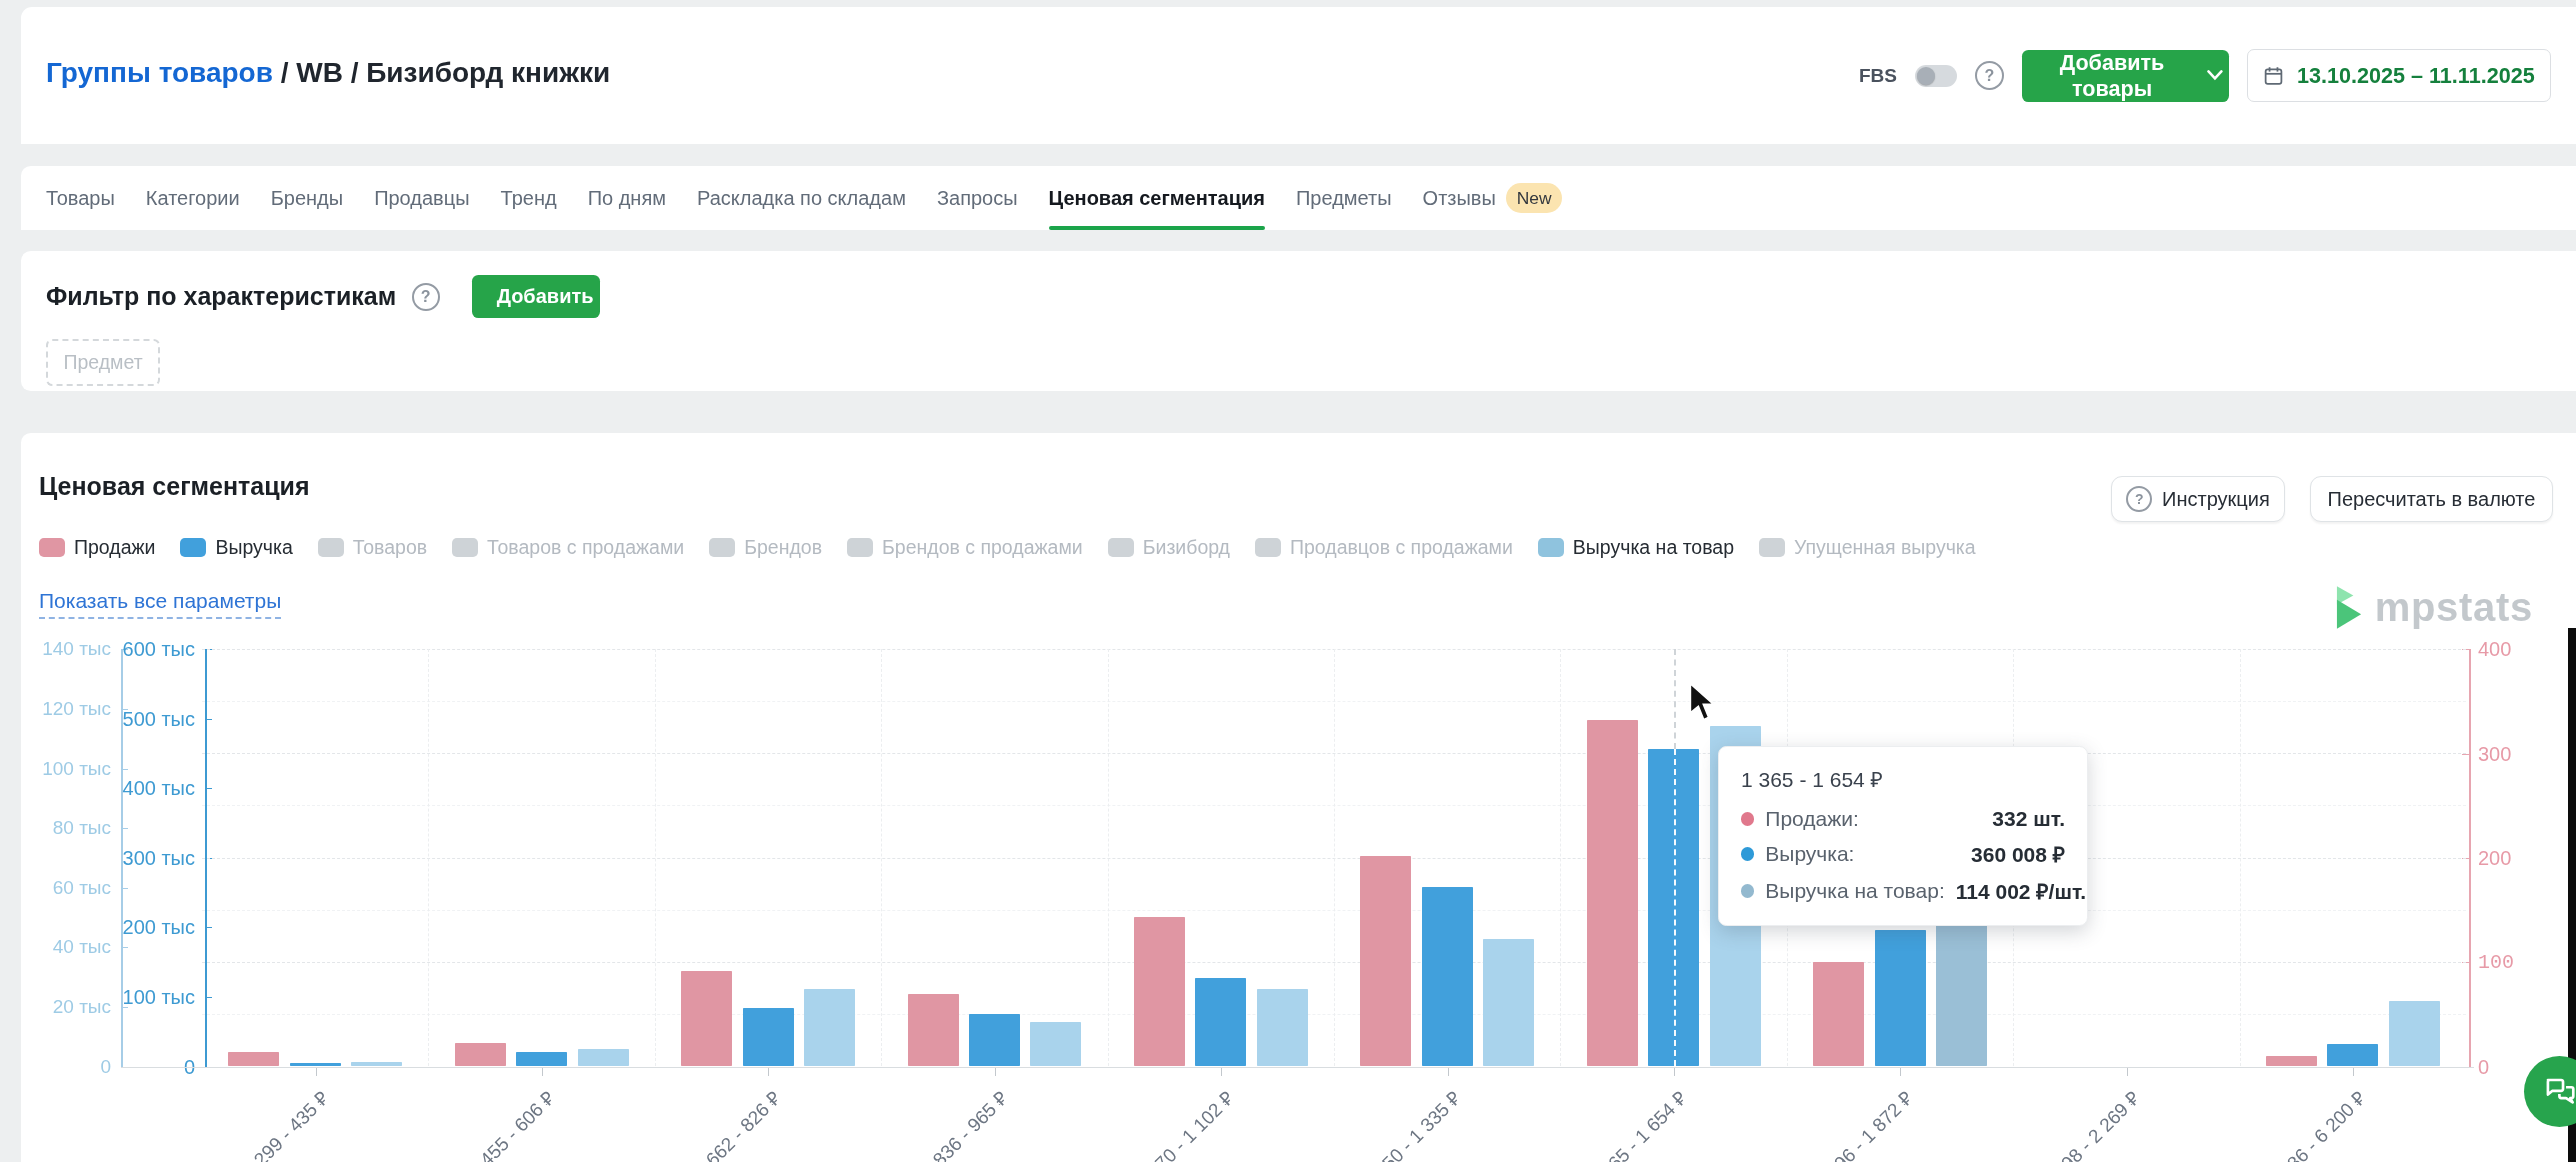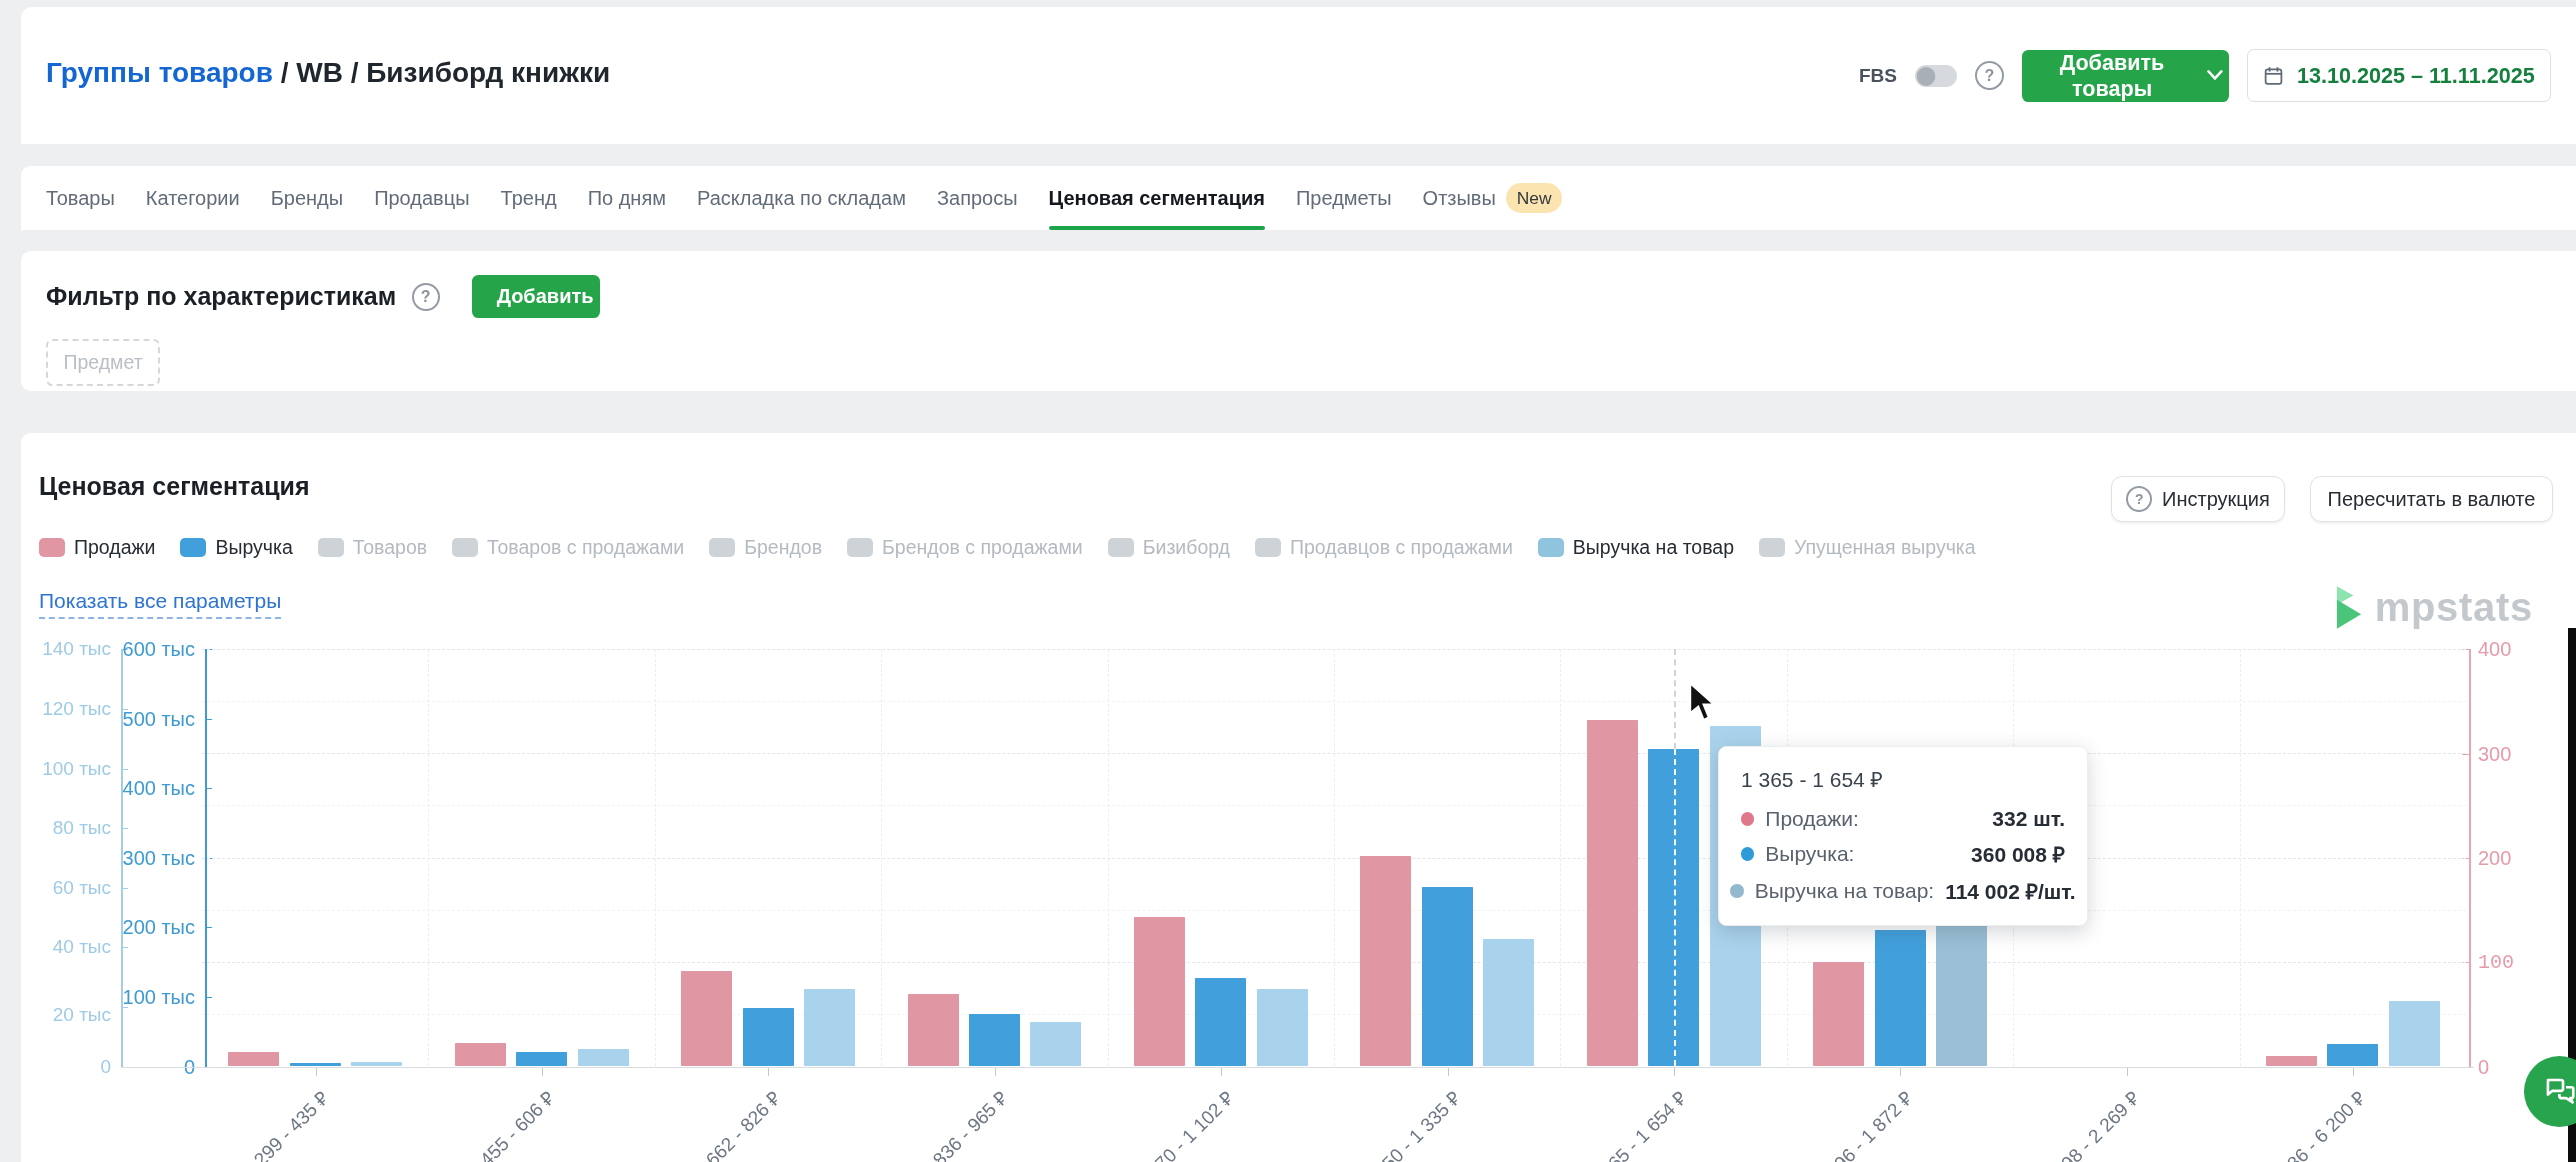--- a/index.html
+++ b/index.html
@@ -69,21 +69,21 @@
   #baseline{position:absolute;left:100px;top:634px;width:2353px;height:1.4px;background:#d9dde0;}
   .bar{position:absolute;bottom:0;border-radius:0.7px;}
   .xlabel{position:absolute;font-size:19px;color:#6d7683;white-space:nowrap;
     transform:translate(-100%,0) rotate(-45deg);transform-origin:100% 0;}
   .xtick{position:absolute;top:635px;width:1.4px;height:8.4px;background:#c3c8cd;}
   .cross-seg{position:absolute;width:0;}
   
   #tooltip{position:absolute;left:1697px;top:313px;width:370px;box-sizing:border-box;background:#fff;
     border:0.7px solid #eceef0;border-radius:8.4px;box-shadow:0 5.6px 19.5px rgba(60,70,80,.22);padding:18px 22px 19.5px 22px;z-index:30;}
   #tooltip .tt-title{font-size:21px;color:#3a424d;margin-bottom:14px;}
-  .tt-row{display:flex;align-items:center;gap:11px;margin-top:9px;justify-content:center;}
+  .tt-row{display:flex;align-items:center;gap:11px;margin-top:9px;}
   .tt-dot{width:13.3px;height:13.3px;border-radius:50%;flex:0 0 auto;}
   .tt-label{font-size:21px;color:#59626d;white-space:nowrap;}
   .tt-value{font-size:21px;font-weight:700;color:#262d35;margin-left:auto;white-space:nowrap;}
   
   #cursor{position:absolute;z-index:40;}
   #right-strip{position:absolute;right:0;top:628px;width:8.4px;height:534px;background:#0c0c0c;}
   #chat-fab{position:absolute;left:2524px;top:1056px;width:71px;height:71px;border-radius:50%;
     background:#27a44d;display:flex;align-items:center;justify-content:center;cursor:pointer;z-index:50;}
 </style>
 </head>
@@ -230,21 +230,21 @@
       <polygon points="2,0 19,9.5 2,19" fill="#7be0a0"></polygon>
       <polygon points="2,14 27,29 2,44" fill="#2cbb63"></polygon>
     </svg>
     <span class="wm-text">mpstats</span>
   </div>
 
   <div id="chart-area">
       <div class="axis-line" style="left: 100px; border-left: 2.1px solid rgb(166, 205, 231);"></div>
       <div class="axis-tick-label" style="top: 634px; color: rgb(158, 203, 229); font-size: 19px; right: 2465px;">0</div>
       <div class="axis-tick-mark" style="top: 634px; width: 7px; left: 100px; background: rgb(166, 205, 231);"></div>
-      <div class="axis-tick-label" style="top: 574px; color: rgb(158, 203, 229); font-size: 19px; right: 2465px; margin-top: 8px;">20 тыс</div>
+      <div class="axis-tick-label" style="top: 574px; color: rgb(158, 203, 229); font-size: 19px; right: 2465px;">20 тыс</div>
       <div class="axis-tick-mark" style="top: 574px; width: 7px; left: 100px; background: rgb(166, 205, 231);"></div>
       <div class="axis-tick-label" style="top: 514px; color: rgb(158, 203, 229); font-size: 19px; right: 2465px;">40 тыс</div>
       <div class="axis-tick-mark" style="top: 514px; width: 7px; left: 100px; background: rgb(166, 205, 231);"></div>
       <div class="axis-tick-label" style="top: 455px; color: rgb(158, 203, 229); font-size: 19px; right: 2465px;">60 тыс</div>
       <div class="axis-tick-mark" style="top: 455px; width: 7px; left: 100px; background: rgb(166, 205, 231);"></div>
       <div class="axis-tick-label" style="top: 395px; color: rgb(158, 203, 229); font-size: 19px; right: 2465px;">80 тыс</div>
       <div class="axis-tick-mark" style="top: 395px; width: 7px; left: 100px; background: rgb(166, 205, 231);"></div>
       <div class="axis-tick-label" style="top: 336px; color: rgb(158, 203, 229); font-size: 19px; right: 2465px;">100 тыс</div>
       <div class="axis-tick-mark" style="top: 336px; width: 7px; left: 100px; background: rgb(166, 205, 231);"></div>
       <div class="axis-tick-label" style="top: 276px; color: rgb(158, 203, 229); font-size: 19px; right: 2465px;">120 тыс</div>

